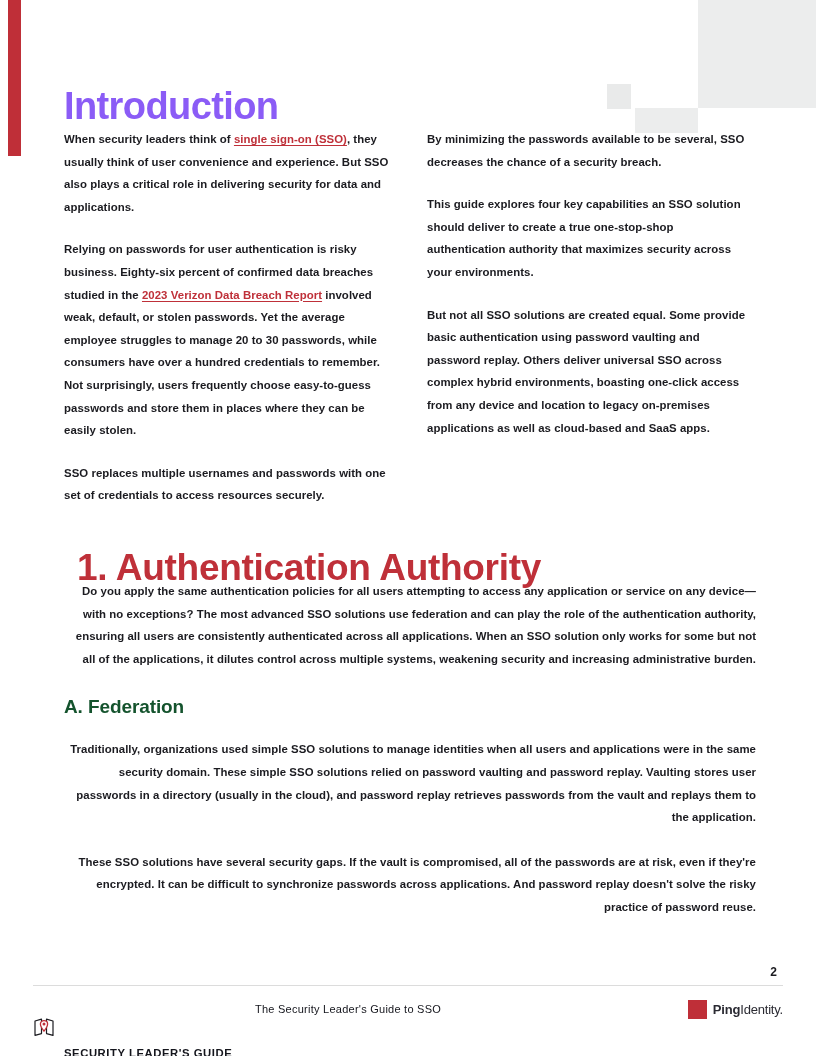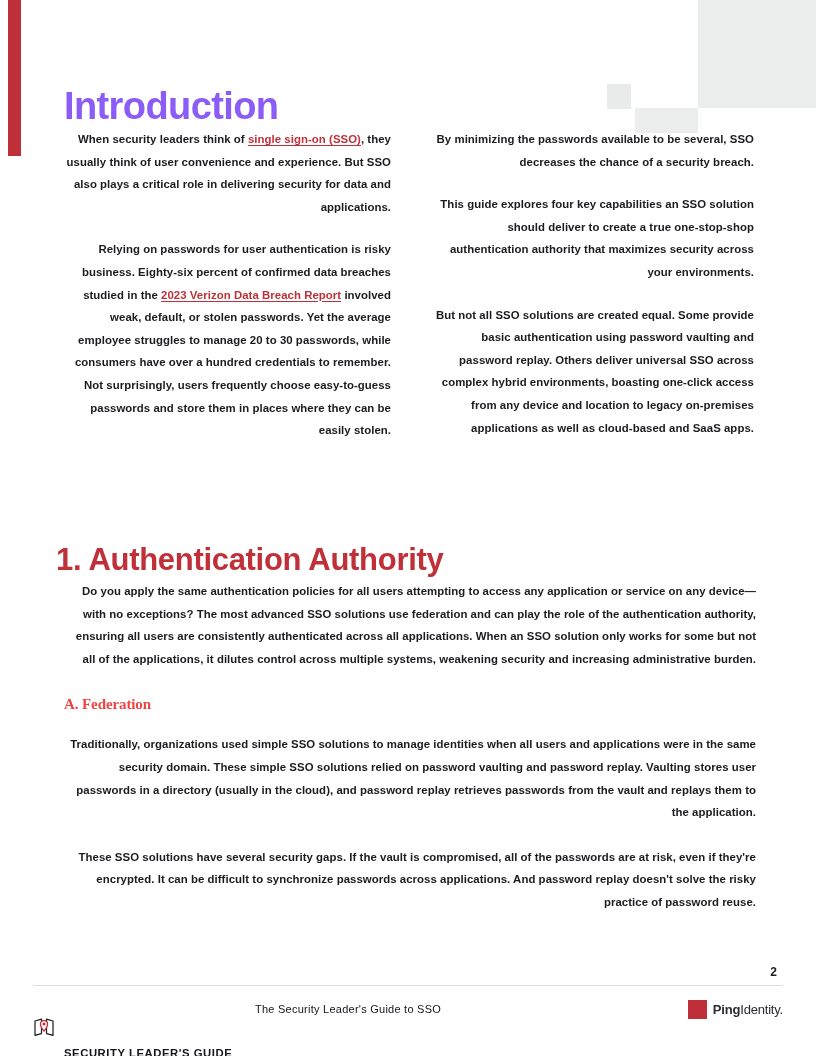--- a/index.html
+++ b/index.html
@@ -52,64 +52,63 @@
   }
 
   .cols {
     position: absolute;
     left: 64px;
     top: 128px;
     width: 690px;
     display: flex;
     gap: 36px;
   }
-  .col { width: 327px; text-align: right; }
+  .col { width: 327px; }
 
   p.body {
     margin: 0 0 20px 0;
     font-size: 11.4px;
     line-height: 22.6px;
     font-weight: bold;
     color: #1b1b20;
     letter-spacing: 0.05px;
   }
   p.body:last-child { margin-bottom: 0; }
 
   a.link {
     color: #bf3039;
     text-decoration: underline;
     text-underline-offset: 2px;
   }
 
   .h2 {
     position: absolute;
-    left: 56px;
+    left: 77px;
     top: 518px;
-    font-size: 31px;
+    font-size: 37px;
     font-weight: bold;
     color: #bf3039;
     letter-spacing: -0.3px;
     line-height: 1;
   }
 
   .section {
     position: absolute;
     left: 64px;
     top: 580px;
     width: 692px;
   }
   .section p.body { margin-bottom: 22px; text-align: right; }
 
   .h3 {
     margin: 26px 0 20px 0;
-    font-size: 15px;
-    font-weight: bold;
-    color: #ef4444;
+    font-size: 19px;
+    font-weight: bold;
+    color: #14532d;
     letter-spacing: -0.1px;
-    font-family: Liberation Serif, serif;
   }
 
   
   .page-num {
     position: absolute;
     right: 39px;
     top: 965px;
     font-size: 12px;
     font-weight: bold;
     color: #1b1b20;
@@ -183,20 +182,21 @@
   <div class="deco-sq deco-big"></div>
   <div class="deco-sq deco-small"></div>
   <div class="deco-sq deco-mid"></div>
 
   <h1 class="h1">Introduction</h1>
 
   <div class="cols">
     <div class="col" id="left-col">
         <p class="body"><span>When security leaders think of </span><a class="link" href="#">single sign-on (SSO)</a><span>, they usually think of user convenience and experience. But SSO also plays a critical role in delivering security for data and applications.</span></p>
         <p class="body"><span>Relying on passwords for user authentication is risky business. Eighty-six percent of confirmed data breaches studied in the </span><a class="link" href="#">2023 Verizon Data Breach Report</a><span> involved weak, default, or stolen passwords. Yet the average employee struggles to manage 20 to 30 passwords, while consumers have over a hundred credentials to remember. Not surprisingly, users frequently choose easy-to-guess passwords and store them in places where they can be easily stolen.</span></p>
+        <p class="body"><span>SSO replaces multiple usernames and passwords with one set of credentials to access resources securely.</span></p>
       </div>
     <div class="col" id="right-col">
         <p class="body"><span>By minimizing the passwords available to be several, SSO decreases the chance of a security breach.</span></p>
         <p class="body"><span>This guide explores four key capabilities an SSO solution should deliver to create a true one-stop-shop authentication authority that maximizes security across your environments.</span></p>
         <p class="body"><span>But not all SSO solutions are created equal. Some provide basic authentication using password vaulting and password replay. Others deliver universal SSO across complex hybrid environments, boasting one-click access from any device and location to legacy on-premises applications as well as cloud-based and SaaS apps.</span></p>
       </div>
   </div>
 
   <h2 class="h2">1. Authentication Authority</h2>
 

